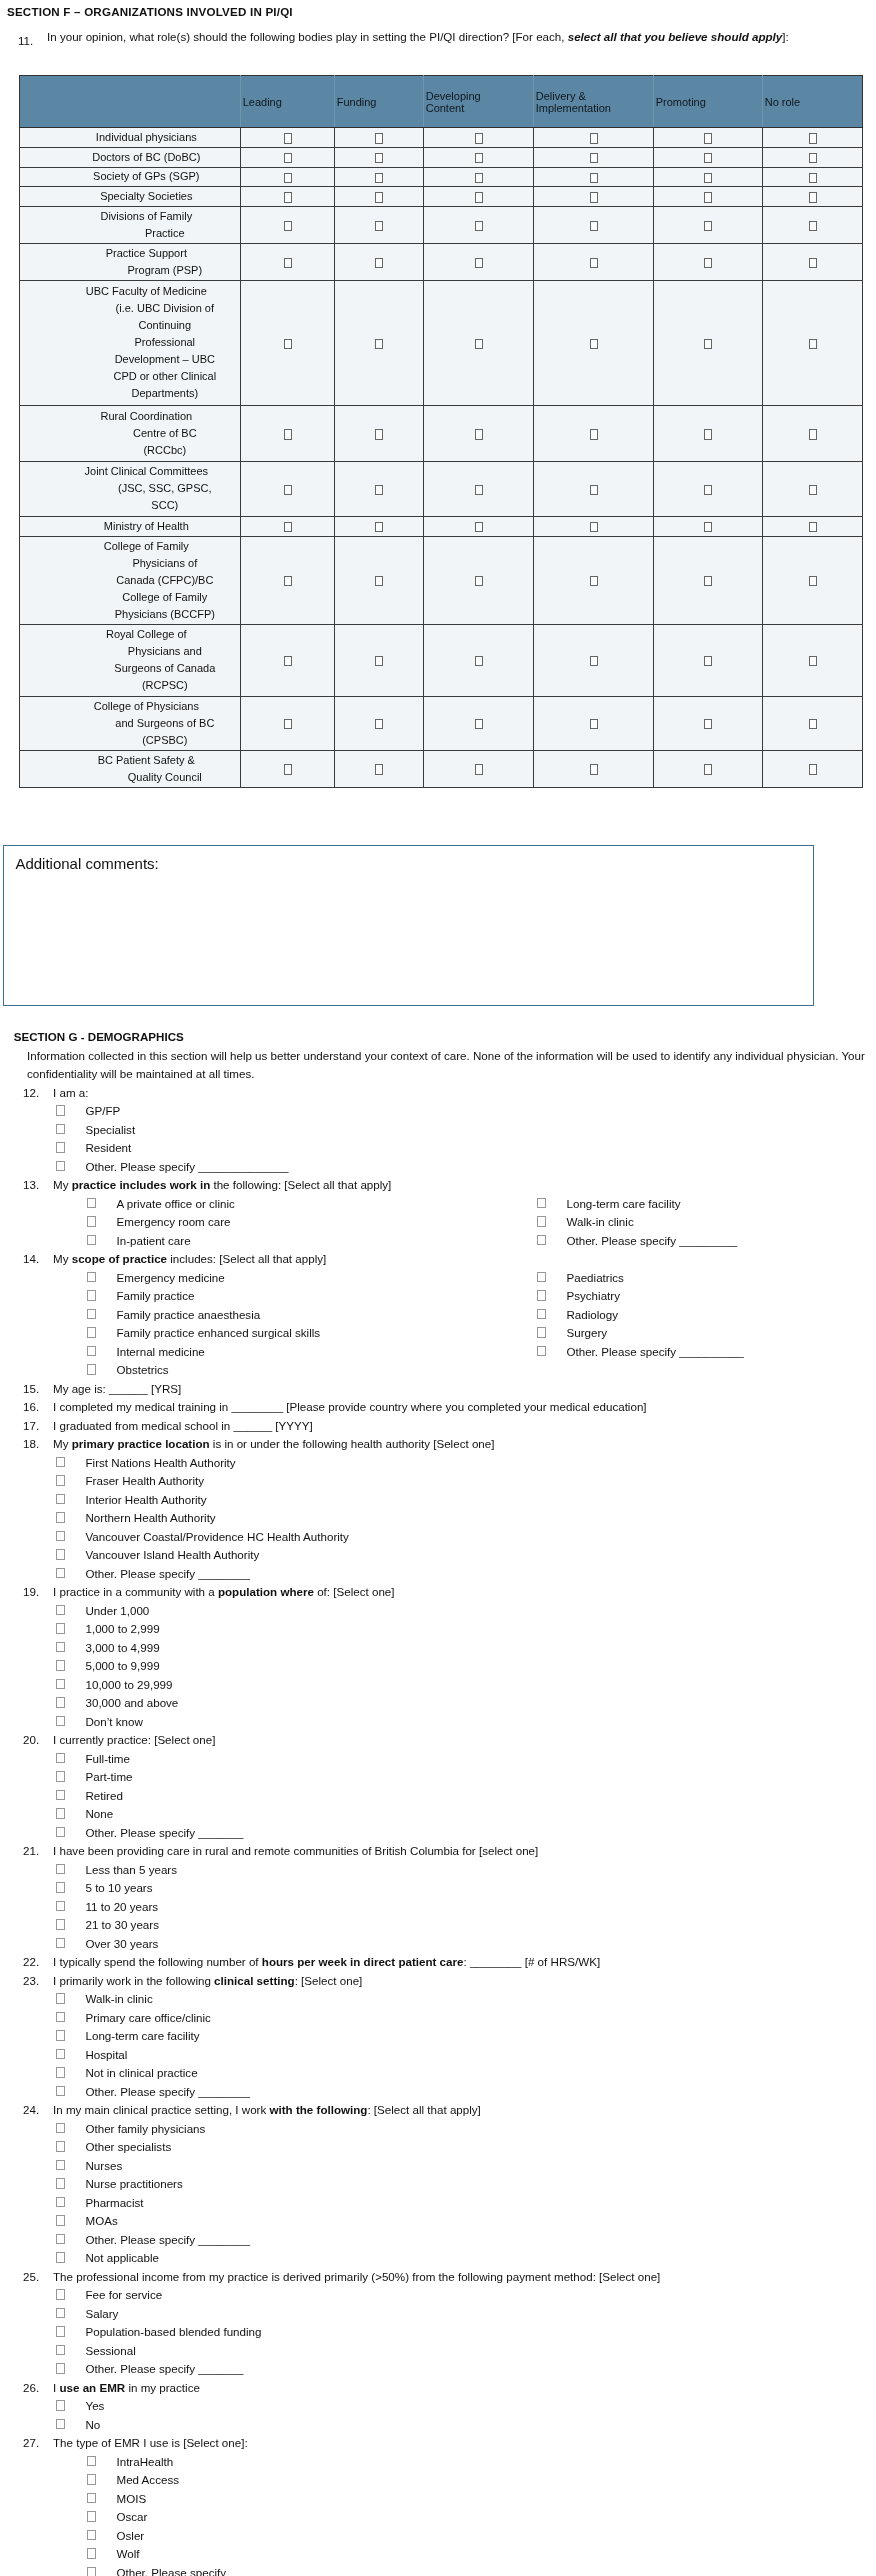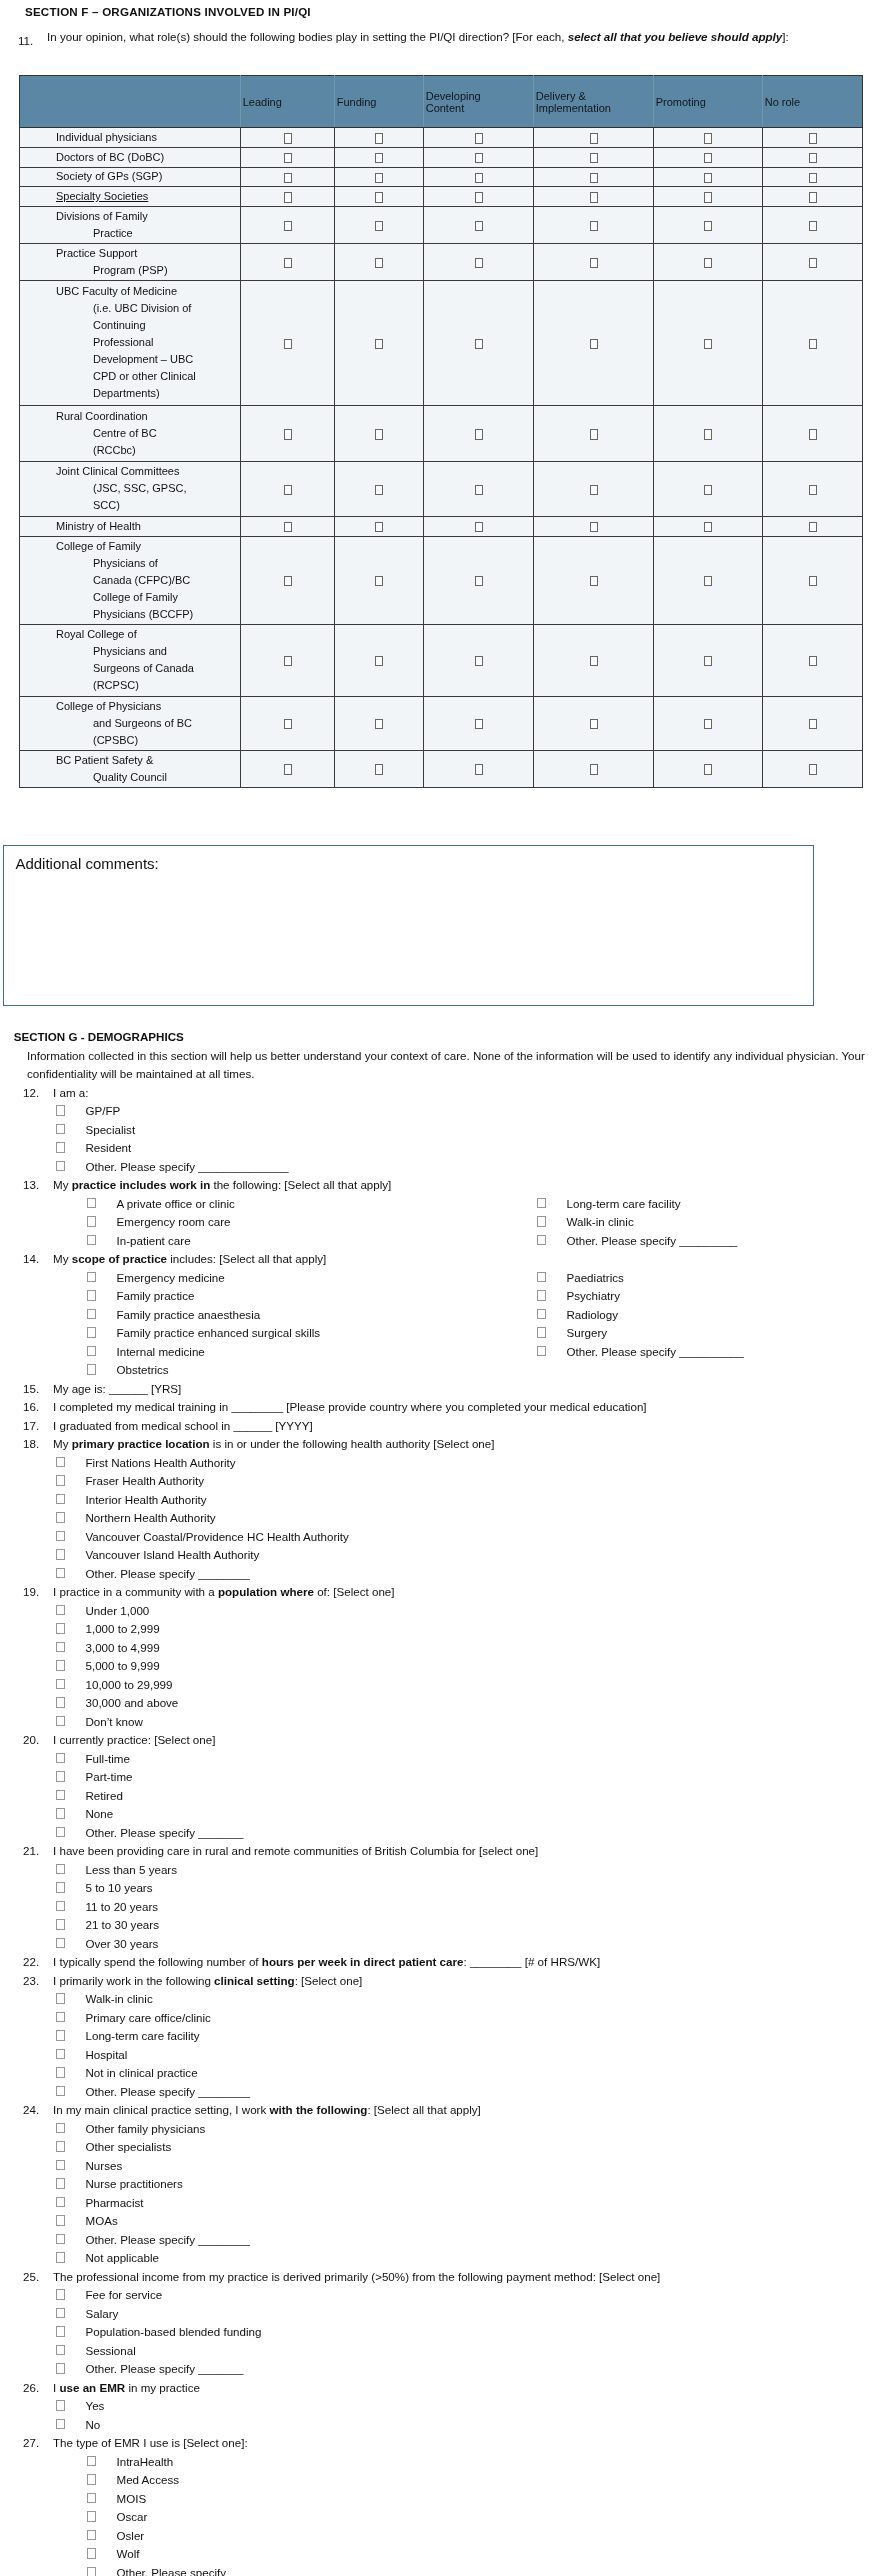--- a/index.html
+++ b/index.html
@@ -4,39 +4,39 @@
 <style>
   html,body { margin:0; padding:0; }
   body {
     width:877px; height:2576px; position:relative; overflow:hidden;
     background:#ffffff; color:#111;
     font-family:"Liberation Sans","DejaVu Sans",sans-serif;
   }
   .abs { position:absolute; }
 
   
-  #sf-title { left:25px; top:5.2px; font-size:11.6px; font-weight:bold; letter-spacing:0.2px; }
+  #sf-title { left:7px; top:5.2px; font-size:11.6px; font-weight:bold; letter-spacing:0.2px; }
   #q11 { left:18px; top:27px; width:852px; padding-left:29px; box-sizing:border-box;
          font-size:11.6px; line-height:19px; }
   #q11 .qnum { position:absolute; left:0; top:4px; }
 
   
   #org-table { position:absolute; left:19px; top:75px; border-collapse:collapse;
                table-layout:fixed; border:1.7px solid #333; }
   #org-table th {
     background:#5b87a4; color:#11171c; font-weight:normal; font-size:11px;
     text-align:left; vertical-align:middle; padding:1.7px 1.7px;
     border-left:0.9px solid #7296ac; border-bottom:1.7px solid #2e2e2e;
   }
   #org-table th:first-child { border-left:none; }
   #org-table td {
     border:0.9px solid #3a3a3a; background:#f2f5f7; font-size:11px;
     vertical-align:middle; padding:0;
   }
-  #org-table td.lbl { padding:0.9px 3.4px 0.9px 73px; line-height:17px; }
+  #org-table td.lbl { padding:0.9px 3.4px 0.9px 73px; line-height:17px;text-align:center; }
   #org-table td.lbl .l0 { text-indent:-37px; }
   #org-table td.chk { text-align:center; }
   .tcb { display:inline-block; width:6px; height:8.6px; border:0.9px solid #666;
          background:#fcfdfd; vertical-align:middle; }
 
   
   #comments { left:3.4px; top:845px; width:811px; height:161px; box-sizing:border-box;
               border:1.7px solid #40708f; font-size:15px; padding:9.4px 0 0 11px;
               background:#fff; }
 
@@ -128,21 +128,21 @@
         <td class="lbl">
           <div class="l0">Society of GPs (SGP)</div>
         </td>
         <td class="chk"><span class="tcb"></span></td>
         <td class="chk"><span class="tcb"></span></td>
         <td class="chk"><span class="tcb"></span></td>
         <td class="chk"><span class="tcb"></span></td>
         <td class="chk"><span class="tcb"></span></td>
         <td class="chk"><span class="tcb"></span></td>
       </tr>
-      <tr aria-label="Specialty Societies" style="height: 18px; text-decoration: underline;">
+      <tr aria-label="Specialty Societies" style="height: 18px;">
         <td class="lbl">
           <div class="l0">Specialty Societies</div>
         </td>
         <td class="chk"><span class="tcb"></span></td>
         <td class="chk"><span class="tcb"></span></td>
         <td class="chk"><span class="tcb"></span></td>
         <td class="chk"><span class="tcb"></span></td>
         <td class="chk"><span class="tcb"></span></td>
         <td class="chk"><span class="tcb"></span></td>
       </tr>

